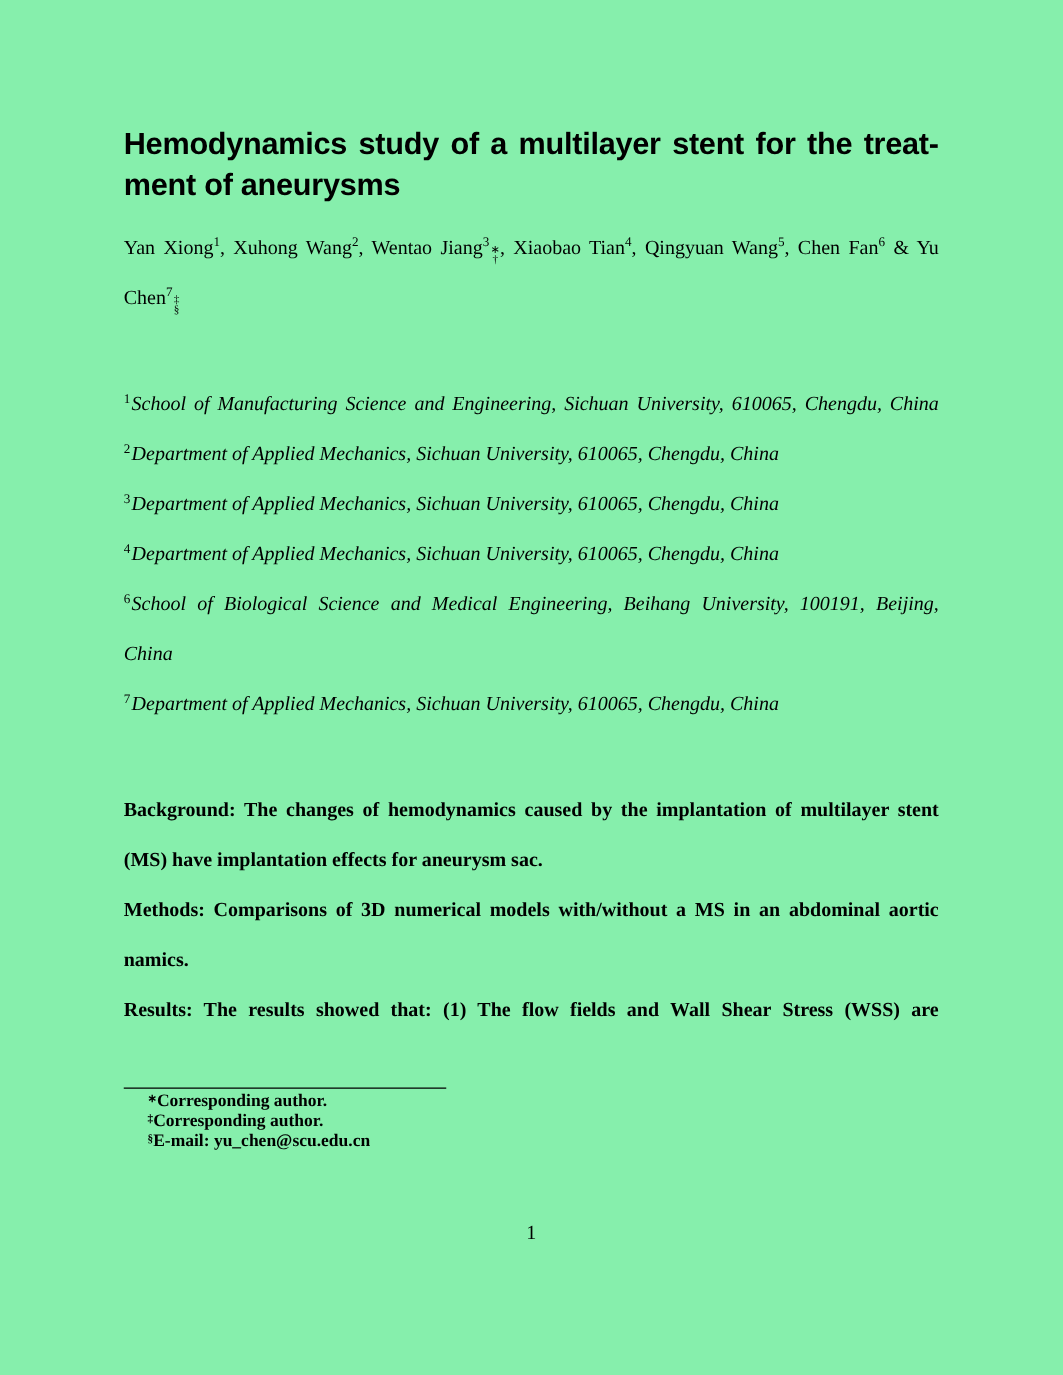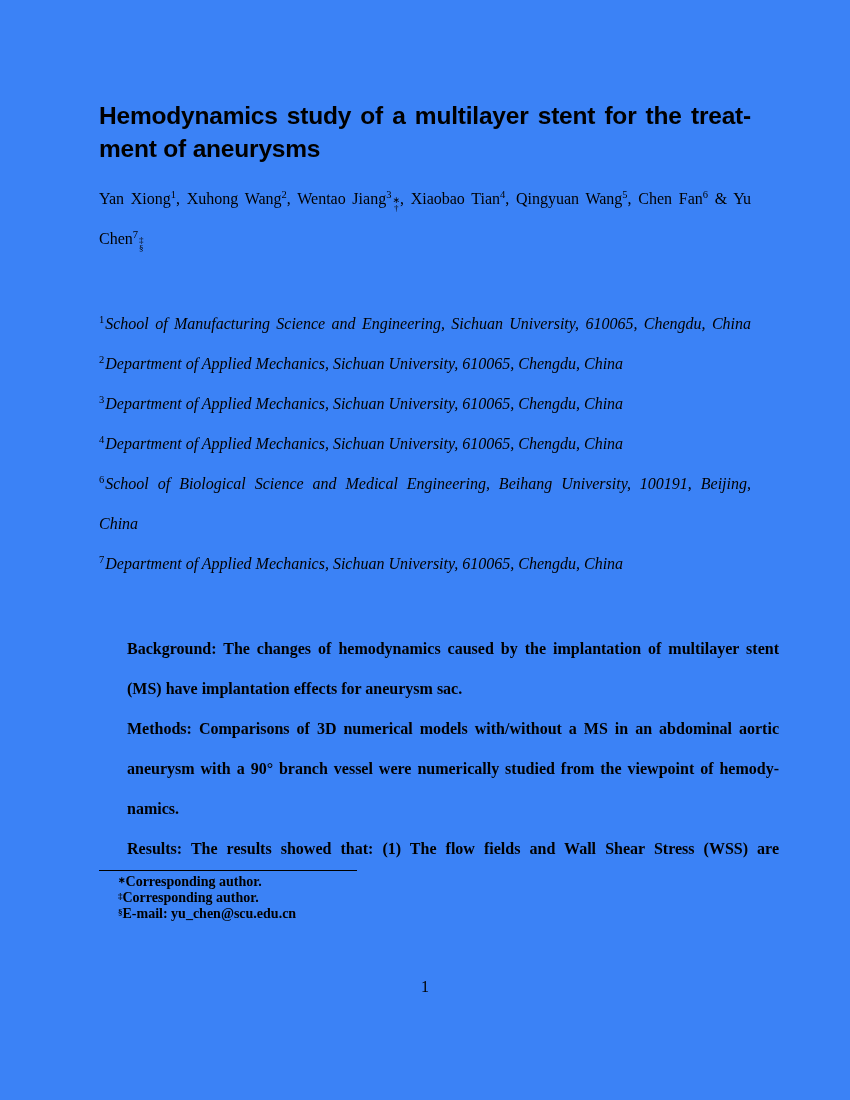--- a/index.html
+++ b/index.html
@@ -1,20 +1,20 @@
 <!DOCTYPE html>
 <html><head>
 <meta charset="utf-8">
 <style>
   html, body { margin: 0; padding: 0; background: #ffffff; }
   .page {
     position: relative;
     width: 850px;
     height: 1100px;
-    background: #3b82f6;
+    background: #86efac;
     color: #000000;
     font-family: "Liberation Serif", serif;
     overflow: hidden;
   }
   .col { position: absolute; left: 99px; width: 652px; }
 
   
   .title {
     top: 99px;
     font-family: "Liberation Sans", sans-serif;
@@ -41,21 +41,21 @@
     line-height: 8.5px;
     vertical-align: 1.5px;
     margin-left: 1px;
   }
 
   
   .affs { top: 304px; font-size: 16px; line-height: 40px; font-style: italic; }
   .affs sup { font-style: normal; margin-right: 1px; }
 
   
-  .abstract { top: 629px; font-size: 16px; line-height: 40px; font-weight: bold; margin-left: 28px; }
+  .abstract { top: 629px; font-size: 16px; line-height: 40px; font-weight: bold; }
 
   
   .fn-rule {
     position: absolute;
     left: 99px;
     top: 870px;
     width: 258px;
     height: 1.3px;
     background: #000000;
   }
@@ -107,21 +107,20 @@
     <div><sup>7</sup><span>Department of Applied Mechanics, Sichuan University, 610065, Chengdu, China</span></div>
   </div>
 
   <div class="col abstract">
     <div>
       <div class="stretch">Background: The changes of hemodynamics caused by the implantation of multilayer stent</div>
       <div>(MS) have implantation effects for aneurysm sac.</div>
     </div>
     <div>
       <div class="stretch">Methods: Comparisons of 3D numerical models with/without a MS in an abdominal aortic</div>
-      <div class="stretch">aneurysm with a 90° branch vessel were numerically studied from the viewpoint of hemody-</div>
       <div>namics.</div>
     </div>
     <div>
       <div class="stretch">Results: The results showed that: (1) The flow fields and Wall Shear Stress (WSS) are</div>
     </div>
   </div>
 
   <div class="fn-rule"></div>
   <div class="col footnotes">
     <div class="footnote"><sup>∗</sup><span>Corresponding author.</span></div>

